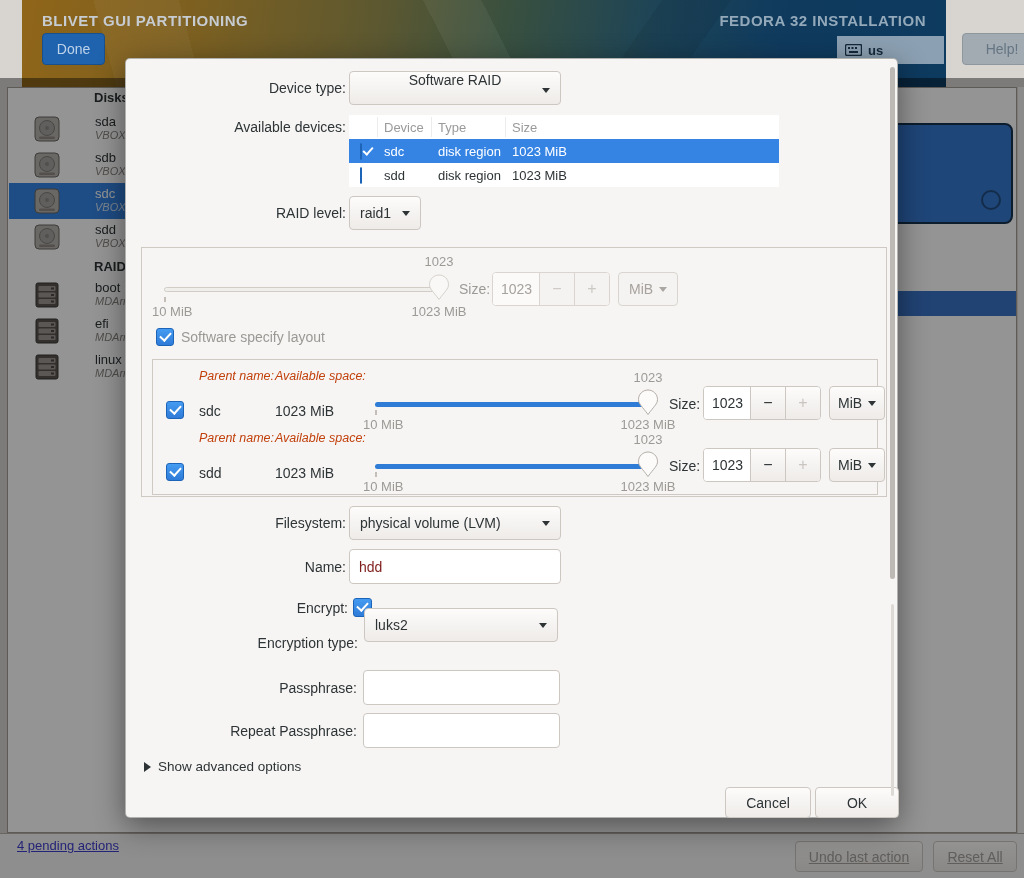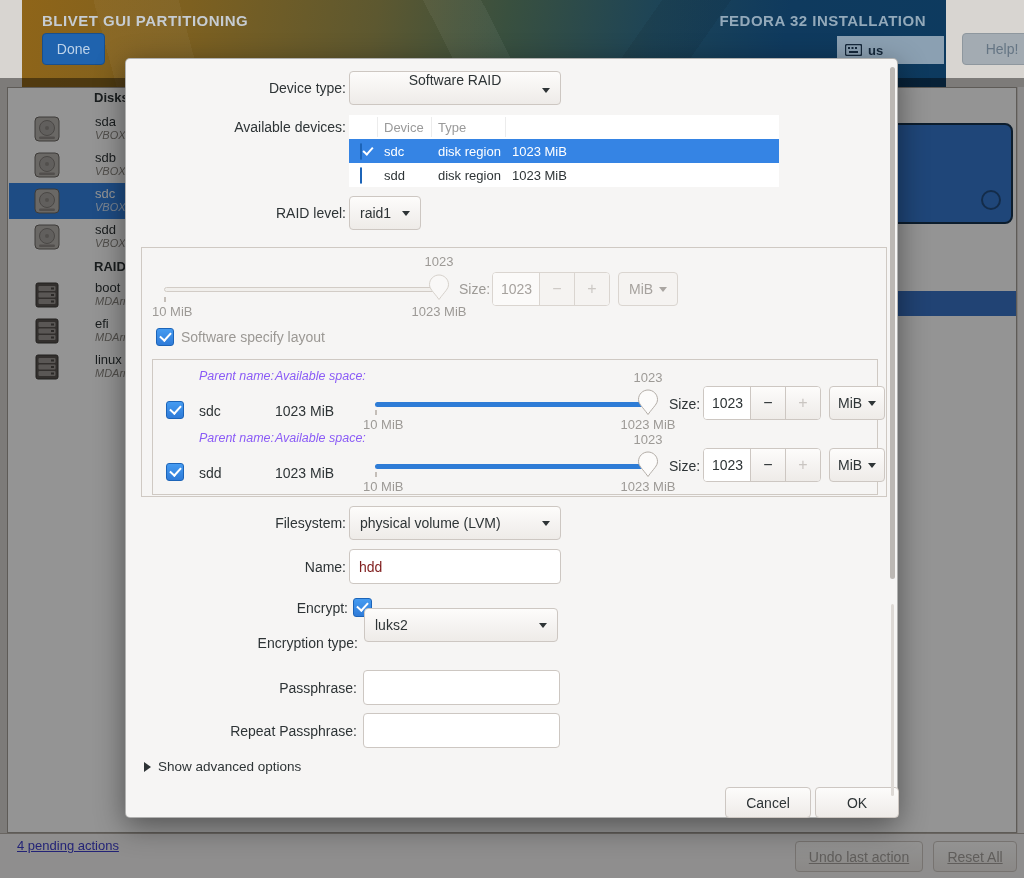--- a/index.html
+++ b/index.html
@@ -70,21 +70,21 @@
   .track-on { position:absolute; height:5px; background:#2e7cd6; border-radius:3px; }
   .tick { position:absolute; width:2px; height:5px; background:#c4beb8; }
   .handle { position:absolute; width:22px; height:27px; }
   .spin { position:absolute; display:flex; height:34px; border:1px solid #cdc7c2; border-radius:4px; overflow:hidden; background:#fff; }
   .spin .val { width:46px; display:flex; align-items:center; padding-left:8px; font-size:14px; color:#2e3436; background:#fff; }
   .spin .sbtn { width:35px; border-left:1px solid #cdc7c2; display:flex; align-items:center; justify-content:center; font-size:16px; color:#2e3436; background:linear-gradient(#fdfcfb,#eeebe8); }
   .spin .sbtn.off { color:#c9c5c1; }
   .spin.disabled { border-color:#dad5d0; }
   .spin.disabled .val { background:#fbfaf9; color:#a6a29e; }
   .spin.disabled .sbtn { border-left-color:#dad5d0; background:#f5f3f1; color:#ccc8c4; }
-  .itlabel { position:absolute; font-size:12.5px; font-style:italic; color:#8b5cf6; }
+  .itlabel { position:absolute; font-size:12.5px; font-style:italic; color:#c2410c; }
   .rowtext { position:absolute; font-size:14px; color:#2e3436; }
   .expander { position:absolute; left:18px; top:700px; display:flex; align-items:center; gap:7px; font-size:13.5px; color:#2e3436; }
   .tri { width:0; height:0; border-top:5px solid transparent; border-bottom:5px solid transparent; border-left:7px solid #2e3436; }
   .gtkbtn { position:absolute; height:31px; background:linear-gradient(#fdfcfb,#eeebe8); border:1px solid #cdc7c2; border-radius:4px; color:#2e3436; font-size:14px; display:flex; align-items:center; justify-content:center; }
   .dlg-scroll-thumb { position:absolute; left:764px; top:8px; width:5px; height:512px; background:#bcb8b4; border-radius:3px; }
   .dlg-scroll-track { position:absolute; left:765px; top:545px; width:3px; height:192px; background:#ddd9d5; border-radius:2px; }
 </style>
 </head>
 <body>
 
@@ -213,20 +213,21 @@
     <span>Software RAID</span>
     <span class="arrow"></span>
   </div>
 
   <div class="dlabel" style="width:220px;top:56px;height:24px;">Available devices:</div>
   <div class="table">
     <div class="thead">
       <div class="c c0"></div>
       <div class="c c1">Device</div>
       <div class="c c2">Type</div>
+      <div class="c c3" style="border-right:none;">Size</div>
     </div>
     <div class="trow selected">
       <div class="c c0"><span class="cb"></span></div>
       <div class="c c1">sdc</div>
       <div class="c c2">disk region</div>
       <div class="c c3">1023 MiB</div>
     </div>
     <div class="trow">
       <div class="c c0"><span class="cb"></span></div>
       <div class="c c1">sdd</div>

